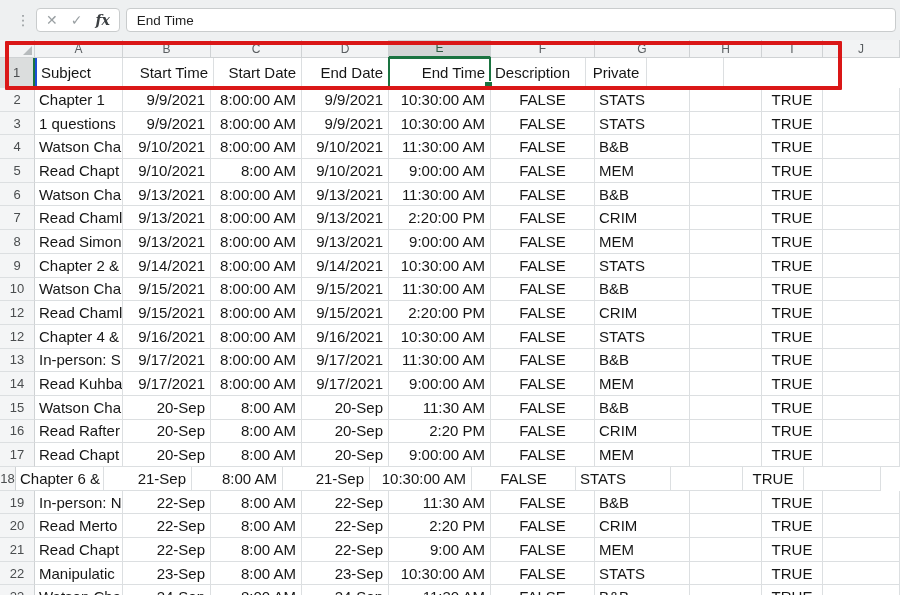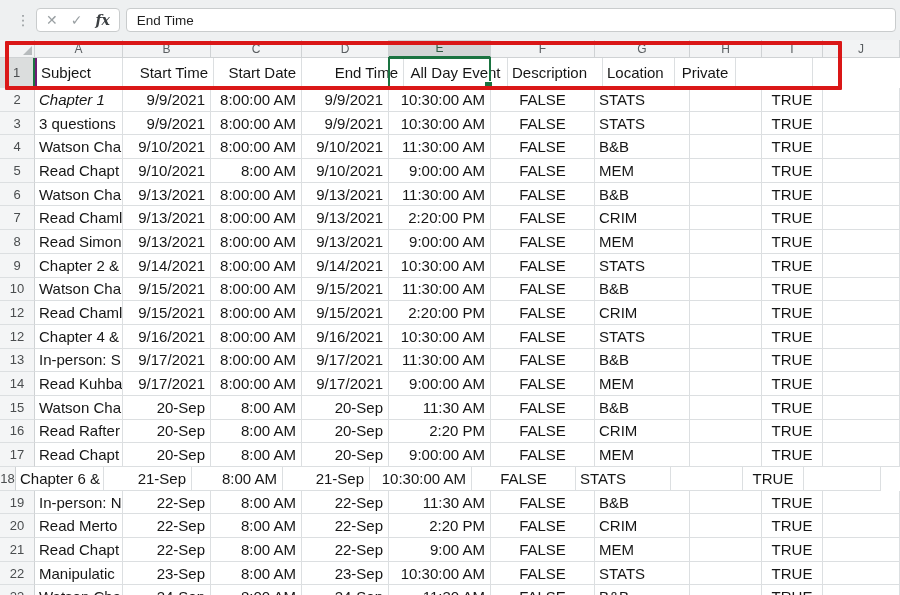--- a/index.html
+++ b/index.html
@@ -60,21 +60,21 @@
   }
   .gut.sel { background:#dbdddd; border-right:2px solid #1a7340; }
   .cell {
     box-sizing:border-box; border-right:1px solid #dcdfe1; border-bottom:1px solid #dcdfe1;
     background:#fff; color:#161616; font-size:15px;
     display:flex; align-items:center; overflow:hidden; white-space:nowrap;
   }
   .cell.al { justify-content:flex-start; padding-left:4px; }
   .cell.ar { justify-content:flex-end;  padding-right:5px; }
   .cell.ac { justify-content:center; }
-  .cell.a1-edge { border-left:2px solid #701a75; }
+  .cell.a1-edge { border-left:2px solid #1d4ed8; }
   
   .red-rect {
     position:absolute; left:5px; top:41px; width:837px; height:49px;
     border:4px solid #da1717; box-sizing:border-box; pointer-events:none; z-index:30;
     border-radius:1px;
   }
   .sel-box {
     position:absolute; left:388px; top:57px; width:103px; height:31px;
     border:2px solid #1a7340; box-sizing:border-box; z-index:20; pointer-events:none;
   }
@@ -115,43 +115,42 @@
         <div class="hdr-cell" style="width: 95px;">G</div>
         <div class="hdr-cell" style="width: 72px;">H</div>
         <div class="hdr-cell" style="width: 61px;">I</div>
         <div class="hdr-cell" style="width: 77px;">J</div>
       </div>
       <div class="grid-row" style="height: 30px;">
         <div class="gut sel" style="width: 35px; height: 30px;">1</div>
         <div class="cell al a1-edge" style="width: 88px; height: 30px;">Subject</div>
         <div class="cell ar" style="width: 91px; height: 30px;">Start Time</div>
         <div class="cell ar" style="width: 88px; height: 30px;">Start Date</div>
+        <div class="cell ar" style="width: 87px; height: 30px;">End Date</div>
         <div class="cell ar" style="width: 102px; height: 30px;">End Time</div>
-        <div class="cell ac" style="width: 104px; height: 30px;">All Day Event</div>
         <div class="cell al" style="width: 95px; height: 30px;">Description</div>
-        <div class="cell al" style="width: 72px; height: 30px;">Location</div>
         <div class="cell ac" style="width: 61px; height: 30px;">Private</div>
         <div class="cell al" style="width: 77px; height: 30px;"></div>
       </div>
       <div class="grid-row" style="height: 23.7px;">
         <div class="gut" style="width: 35px; height: 23.7px;">2</div>
-        <div class="cell al" style="width: 88px; height: 23.7px; font-style: italic;">Chapter 1</div>
+        <div class="cell al" style="width: 88px; height: 23.7px;">Chapter 1</div>
         <div class="cell ar" style="width: 88px; height: 23.7px;">9/9/2021</div>
         <div class="cell ar" style="width: 91px; height: 23.7px;">8:00:00 AM</div>
         <div class="cell ar" style="width: 87px; height: 23.7px;">9/9/2021</div>
         <div class="cell ar" style="width: 102px; height: 23.7px;">10:30:00 AM</div>
         <div class="cell ac" style="width: 104px; height: 23.7px;">FALSE</div>
         <div class="cell al" style="width: 95px; height: 23.7px;">STATS</div>
         <div class="cell al" style="width: 72px; height: 23.7px;"></div>
         <div class="cell ac" style="width: 61px; height: 23.7px;">TRUE</div>
         <div class="cell al" style="width: 77px; height: 23.7px;"></div>
       </div>
       <div class="grid-row" style="height: 23.7px;">
         <div class="gut" style="width: 35px; height: 23.7px;">3</div>
-        <div class="cell al" style="width: 88px; height: 23.7px;">3 questions</div>
+        <div class="cell al" style="width: 88px; height: 23.7px;">1 questions</div>
         <div class="cell ar" style="width: 88px; height: 23.7px;">9/9/2021</div>
         <div class="cell ar" style="width: 91px; height: 23.7px;">8:00:00 AM</div>
         <div class="cell ar" style="width: 87px; height: 23.7px;">9/9/2021</div>
         <div class="cell ar" style="width: 102px; height: 23.7px;">10:30:00 AM</div>
         <div class="cell ac" style="width: 104px; height: 23.7px;">FALSE</div>
         <div class="cell al" style="width: 95px; height: 23.7px;">STATS</div>
         <div class="cell al" style="width: 72px; height: 23.7px;"></div>
         <div class="cell ac" style="width: 61px; height: 23.7px;">TRUE</div>
         <div class="cell al" style="width: 77px; height: 23.7px;"></div>
       </div>

